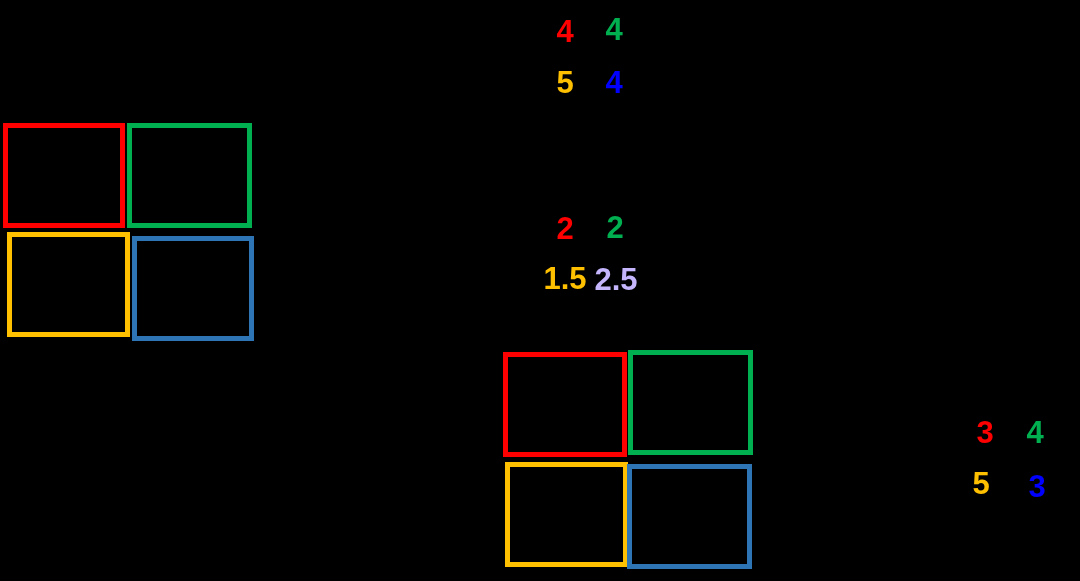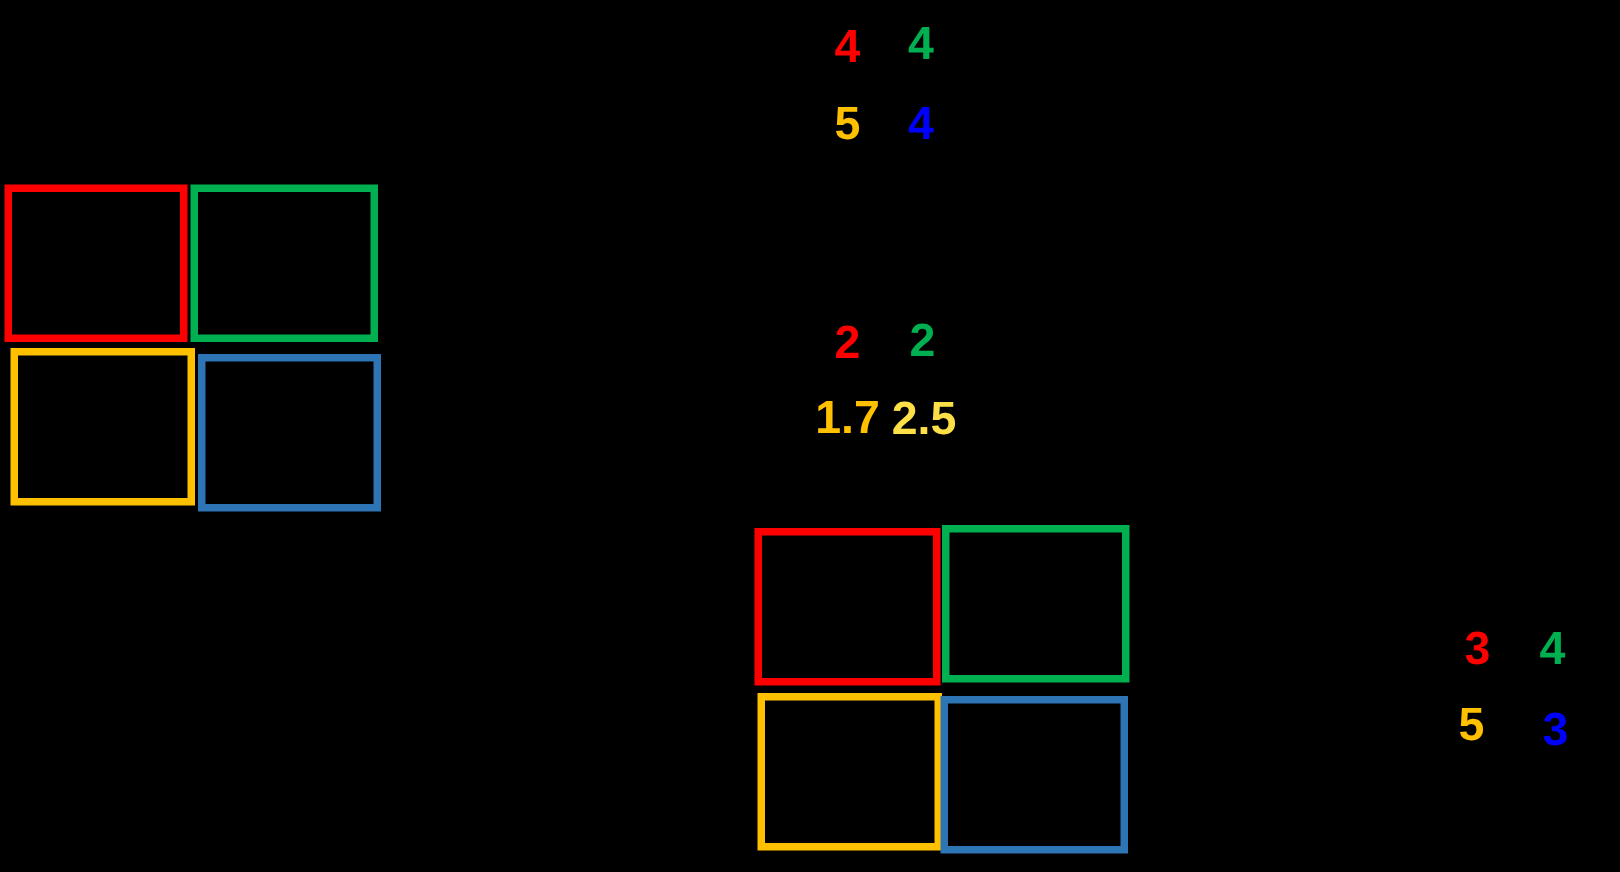--- a/index.html
+++ b/index.html
@@ -47,22 +47,22 @@
     </div>
     <div>
       <span class="value-label" style="left: 565px; top: 31px; color: rgb(255, 0, 0);">4</span>
       <span class="value-label" style="left: 614px; top: 29px; color: rgb(0, 176, 80);">4</span>
       <span class="value-label" style="left: 565px; top: 82px; color: rgb(255, 192, 0);">5</span>
       <span class="value-label" style="left: 614px; top: 82px; color: rgb(0, 0, 255);">4</span>
     </div>
     <div>
       <span class="value-label" style="left: 565px; top: 228px; color: rgb(255, 0, 0);">2</span>
       <span class="value-label" style="left: 615px; top: 227px; color: rgb(0, 176, 80);">2</span>
-      <span class="value-label" style="left: 565px; top: 278px; color: rgb(255, 192, 0);">1.7</span>
-      <span class="value-label" style="left: 616px; top: 279px; color: #fde047;">2.5</span>
+      <span class="value-label" style="left: 565px; top: 278px; color: rgb(255, 192, 0);">1.5</span>
+      <span class="value-label" style="left: 616px; top: 279px; color: #c4b5fd;">2.5</span>
     </div>
     <div>
       <span class="value-label" style="left: 985px; top: 432px; color: rgb(255, 0, 0);">3</span>
       <span class="value-label" style="left: 1035px; top: 432px; color: rgb(0, 176, 80);">4</span>
       <span class="value-label" style="left: 981px; top: 483px; color: rgb(255, 192, 0);">5</span>
       <span class="value-label" style="left: 1037px; top: 486px; color: rgb(0, 0, 255);">3</span>
     </div>
   </div>
 
 </body></html>

